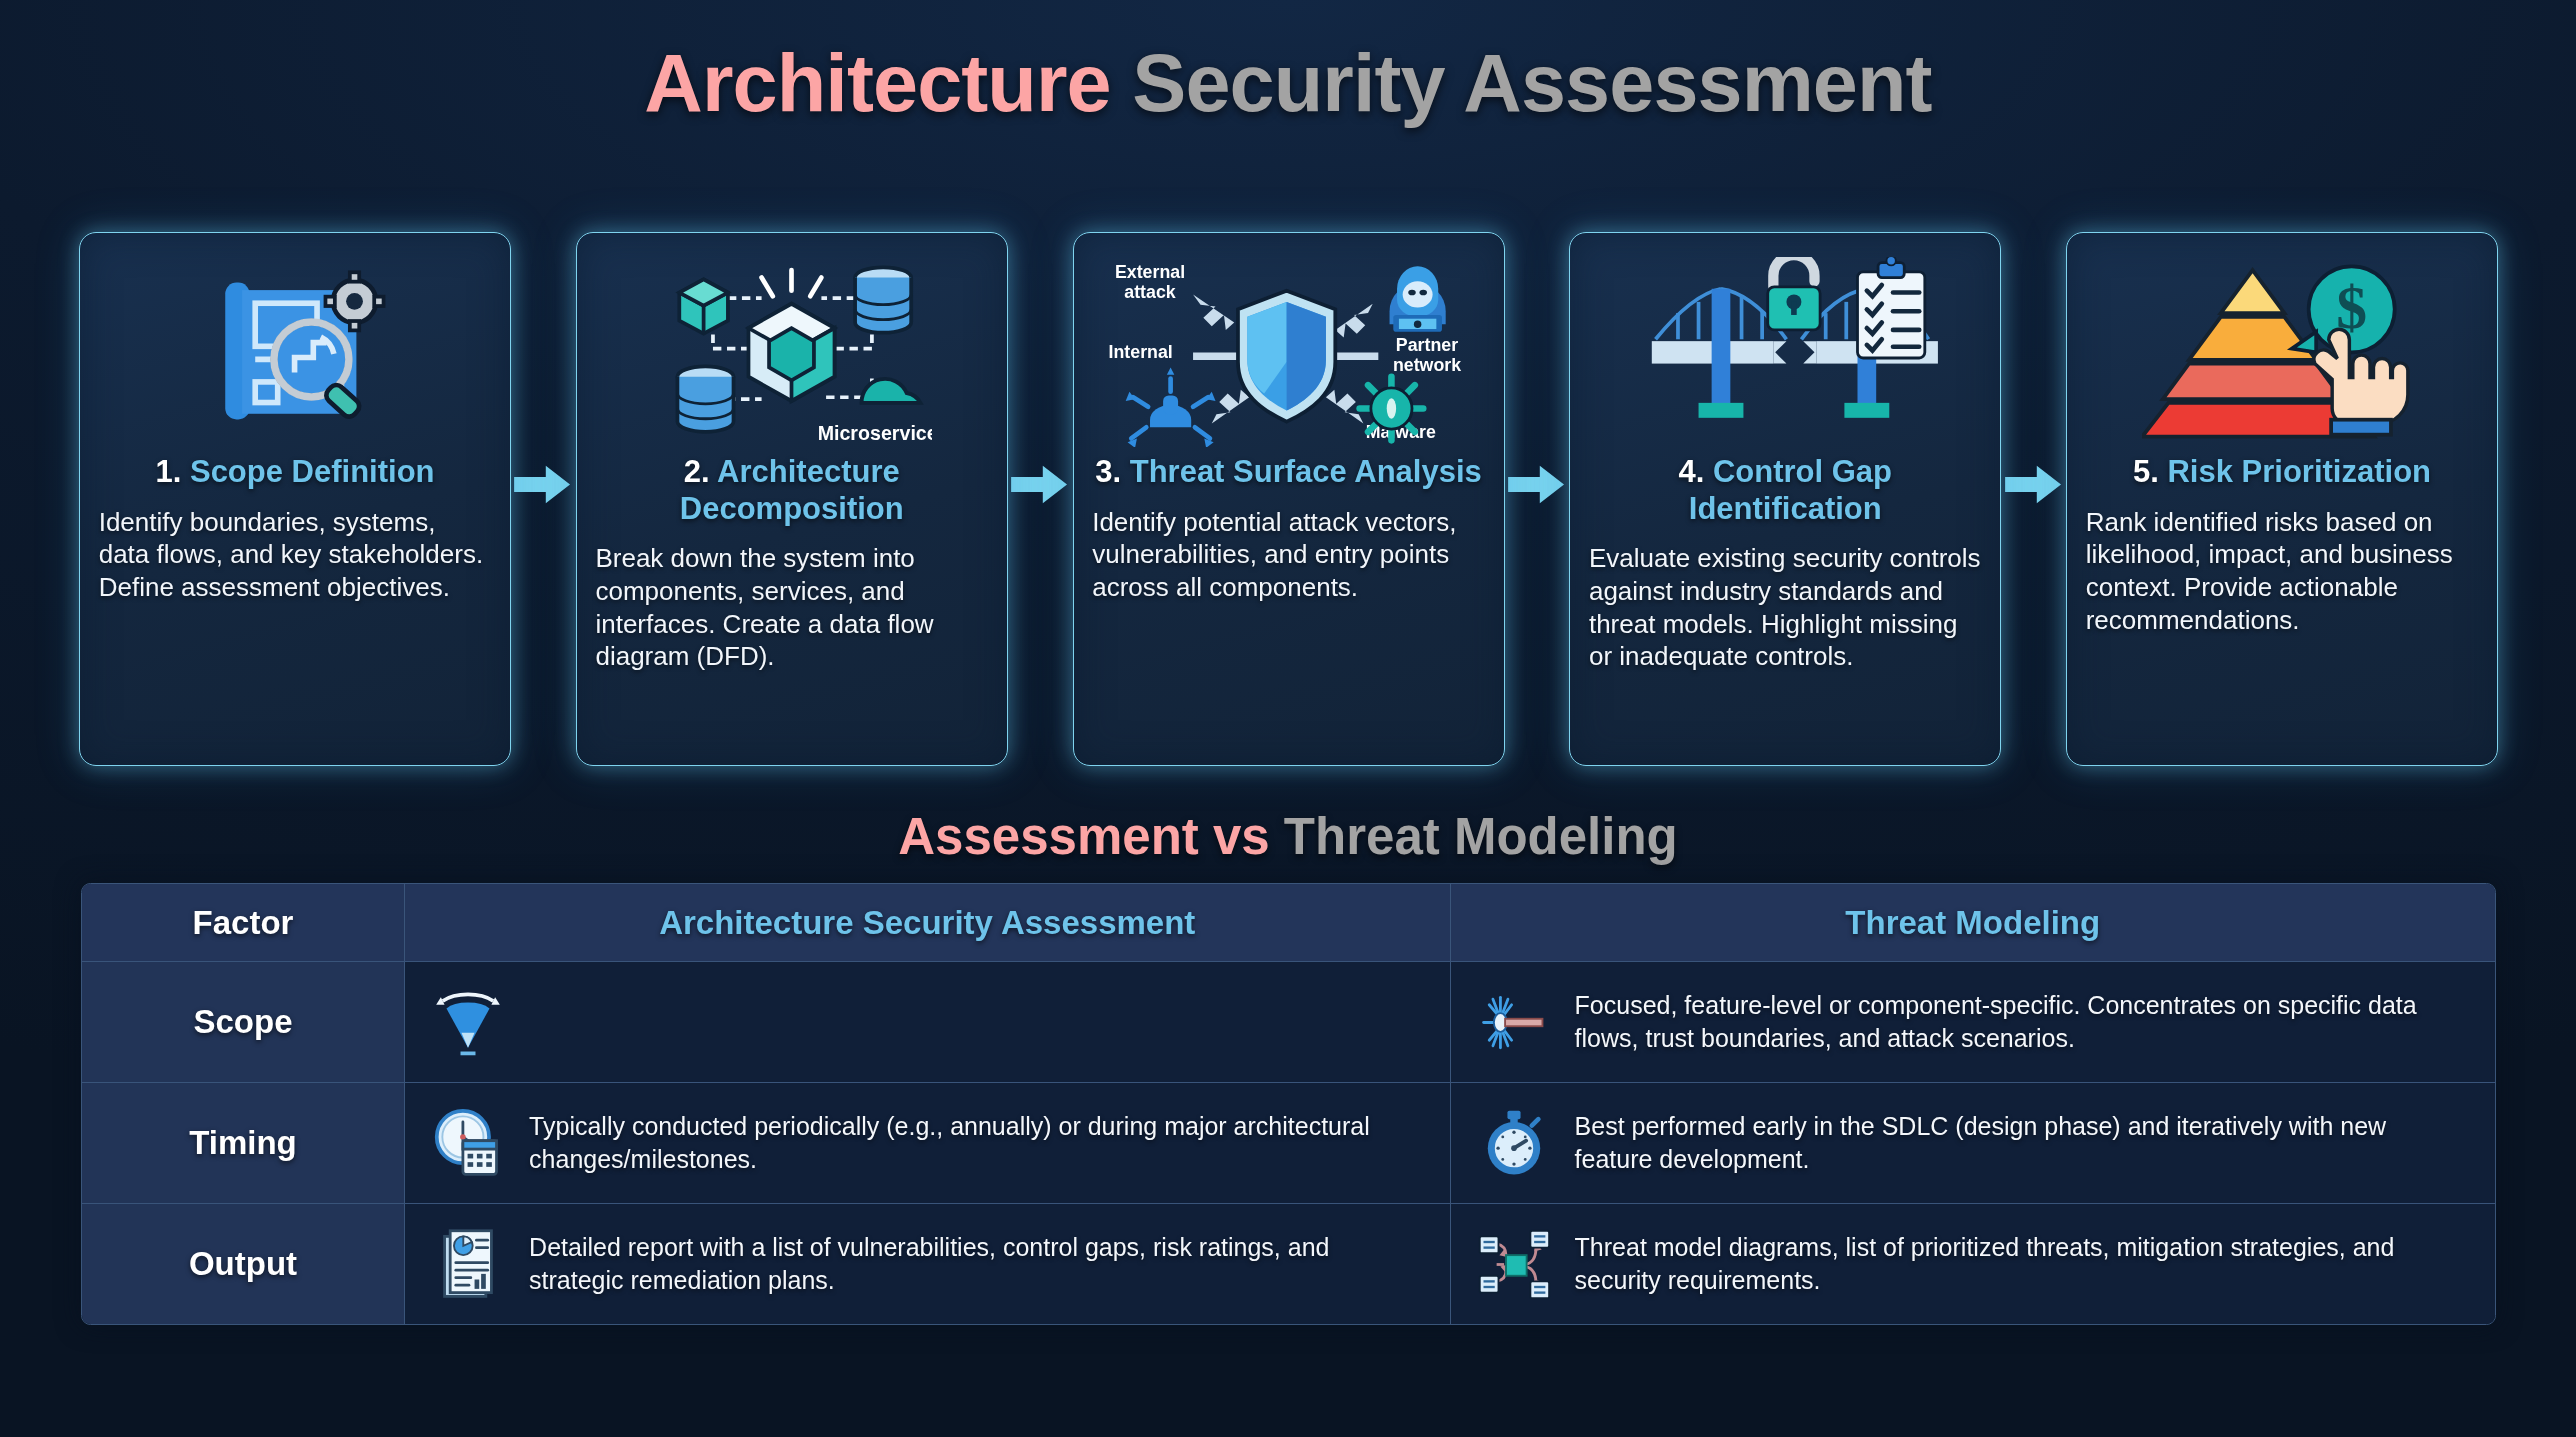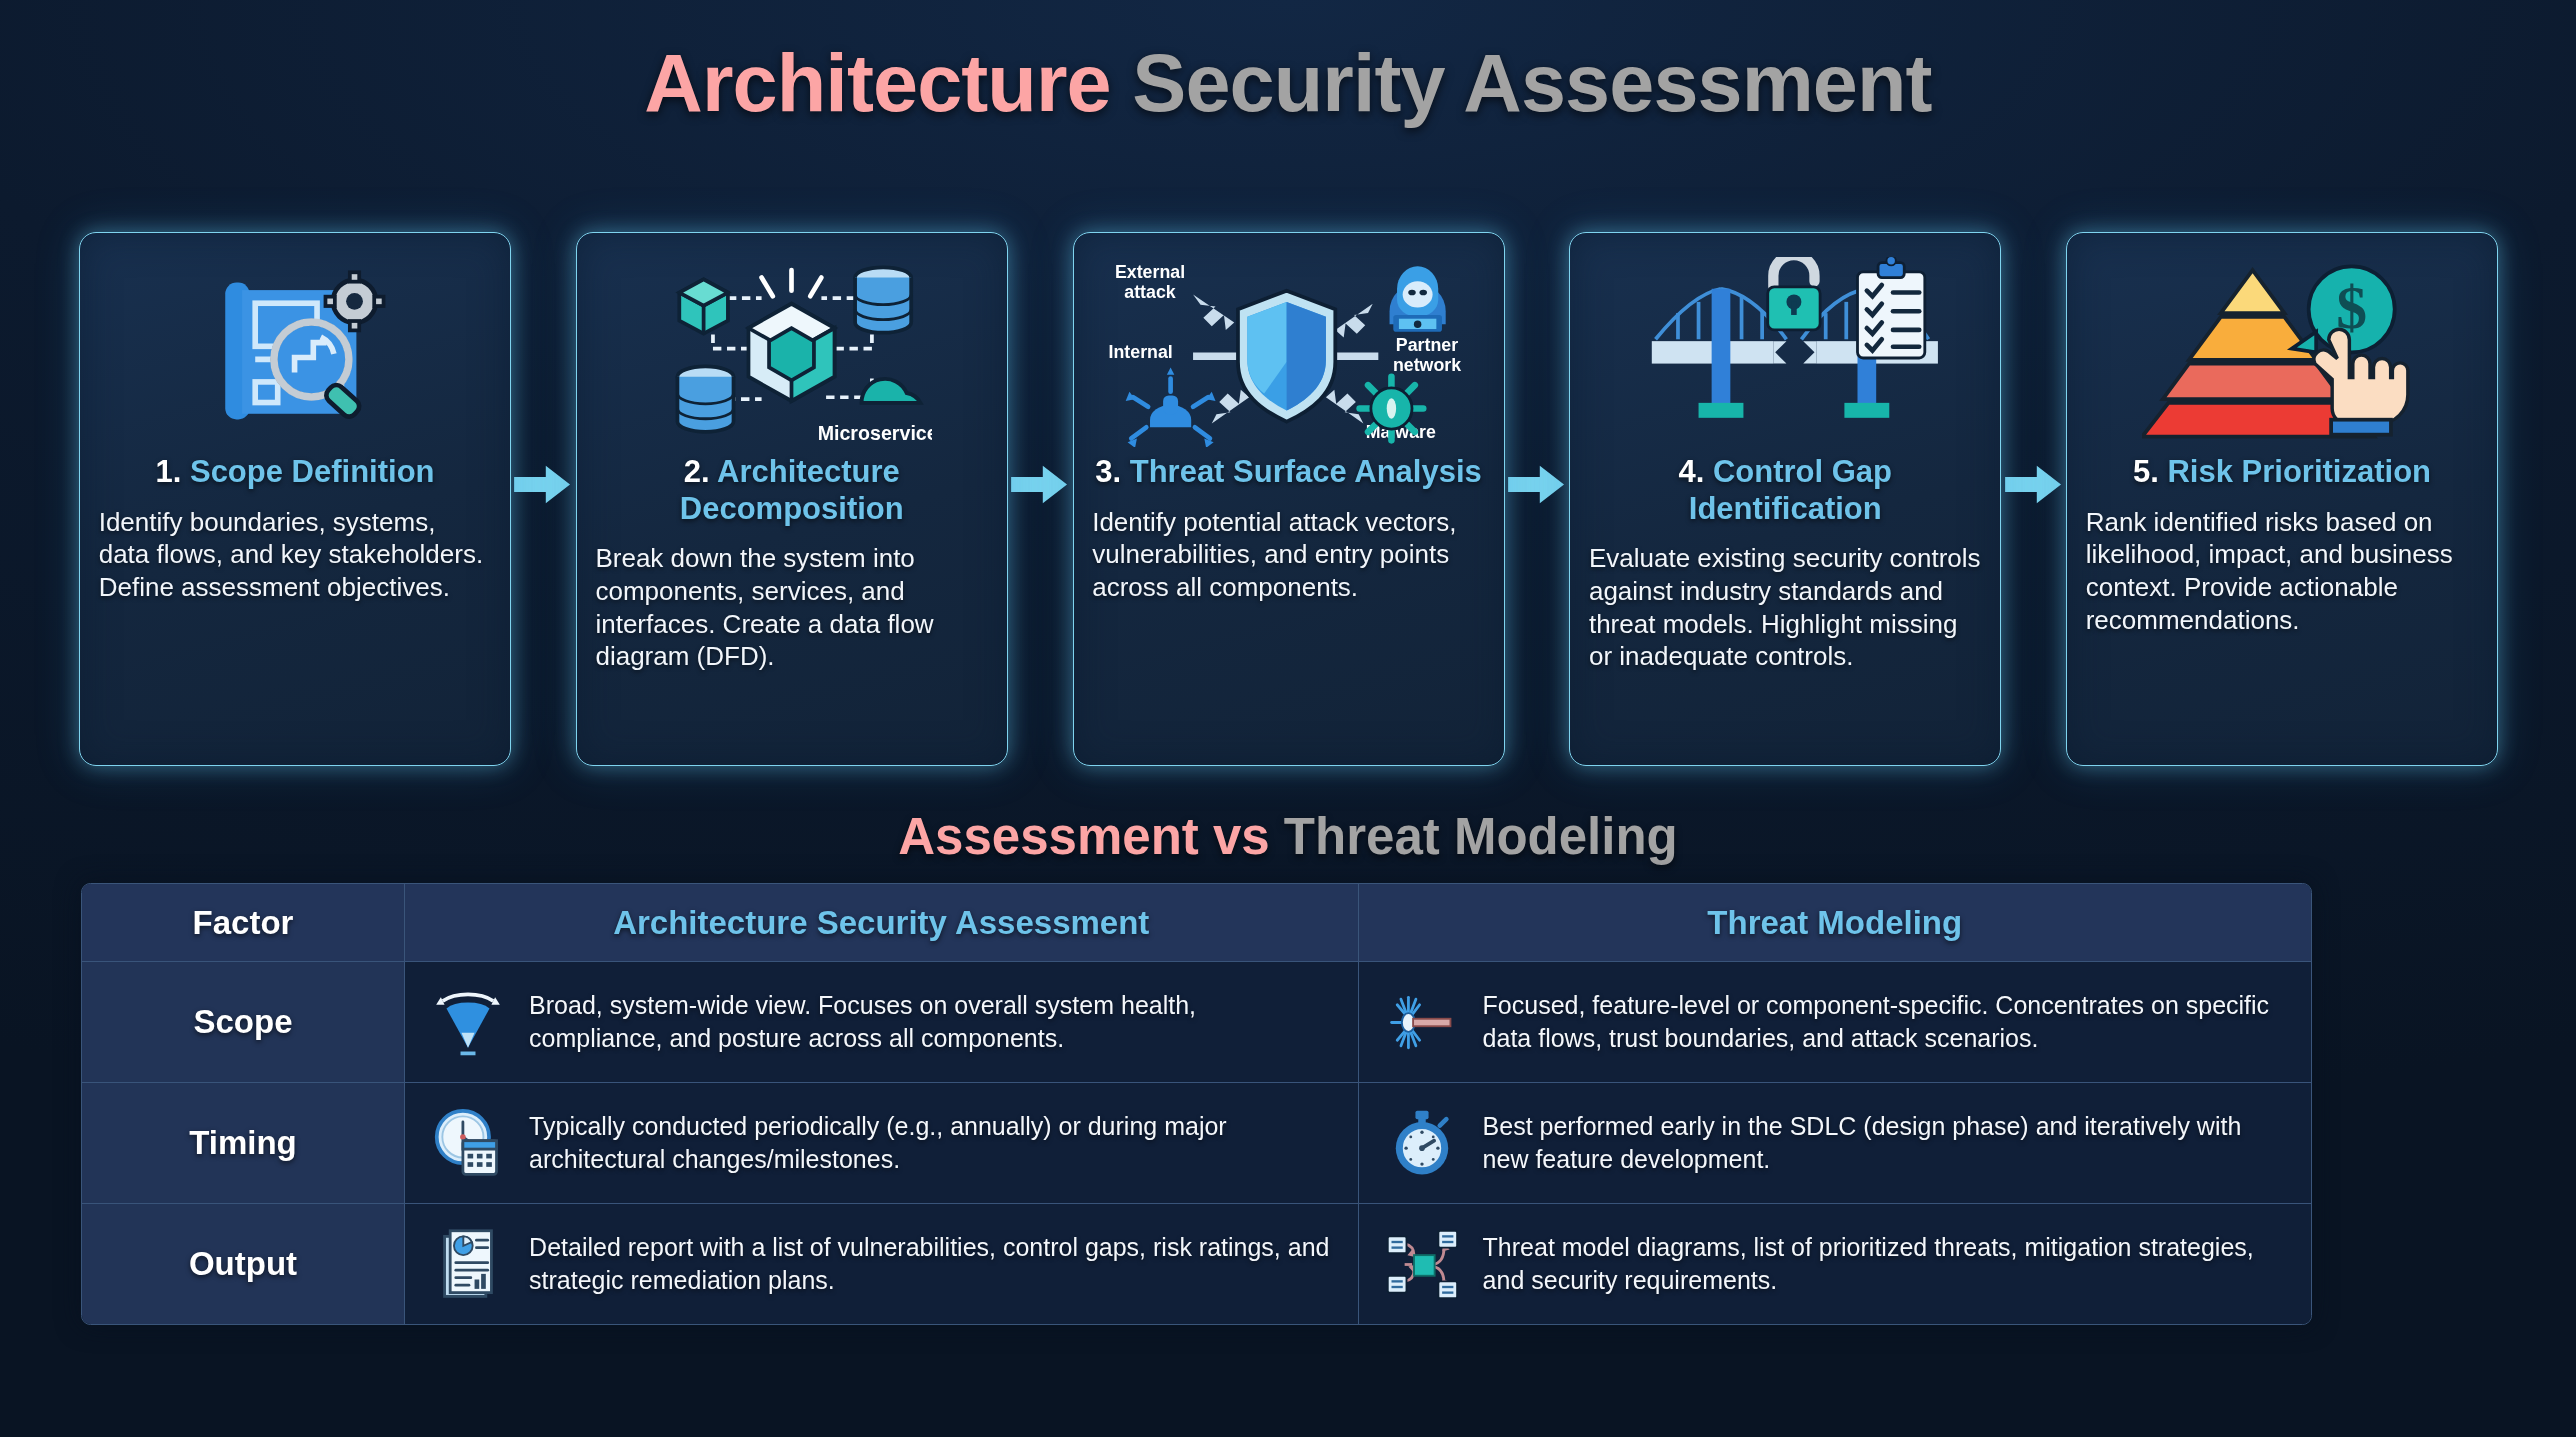--- a/index.html
+++ b/index.html
@@ -93,21 +93,21 @@
     text-align: center;
     font-size: 51px;
     font-weight: bold;
     text-shadow: 0 2.8px 7.5px rgba(0,0,0,.6);
   }
 
   
   .table {
     position: absolute;
     left: 81px; top: 883px;
-    width: 2231px;
+    width: 2415px;
     border: 0.9px solid #3a557a;
     border-radius: 9.4px;
     overflow: hidden;
     box-shadow: 0 0 24px rgba(8,16,30,.8);
   }
   .trow { display: flex; }
   .trow + .trow { border-top: 0.9px solid #39547a; }
   .th-row { background: #23355a; height: 77px; }
   .c-factor {
     width: 323px;
@@ -458,21 +458,20 @@
       <span class="cell-icon">
         <svg width="66" height="73" viewBox="0 0 70 78">
           <path d="M8 16 a34 18 0 0 1 54 0" fill="none" stroke="#eef6fc" stroke-width="4"></path>
           <path d="M6 12 l4 8 -9 0 Z" fill="#eef6fc"></path>
             <path d="M64 12 l-4 8 9 0 Z" fill="#eef6fc"></path>
           <path d="M12 24 a26 12 0 0 1 46 0 L35 66 Z" fill="#2f90e0"></path>
           <path d="M28 50 L35 66 L42 50 Z" fill="#bfe2f7"></path>
           <rect x="27" y="70" width="16" height="4" fill="#6bb9ea"></rect>
         </svg>
       </span>
-      <span class="cell-text">Broad, system-wide view. Focuses on overall system health, compliance, and posture across all components.</span>
     </div>
     <div class="c-data">
       <span class="cell-icon">
         <svg width="71" height="73" viewBox="0 0 76 78">
           <g stroke="#3f9fe6" stroke-width="3" stroke-linecap="round">
             <path d="M24 12 V30"></path>
               <path d="M24 48 V66"></path>
               <path d="M6 39 H22"></path>
             <path d="M12 20 l10 12"></path>
               <path d="M12 58 l10 -12"></path>

